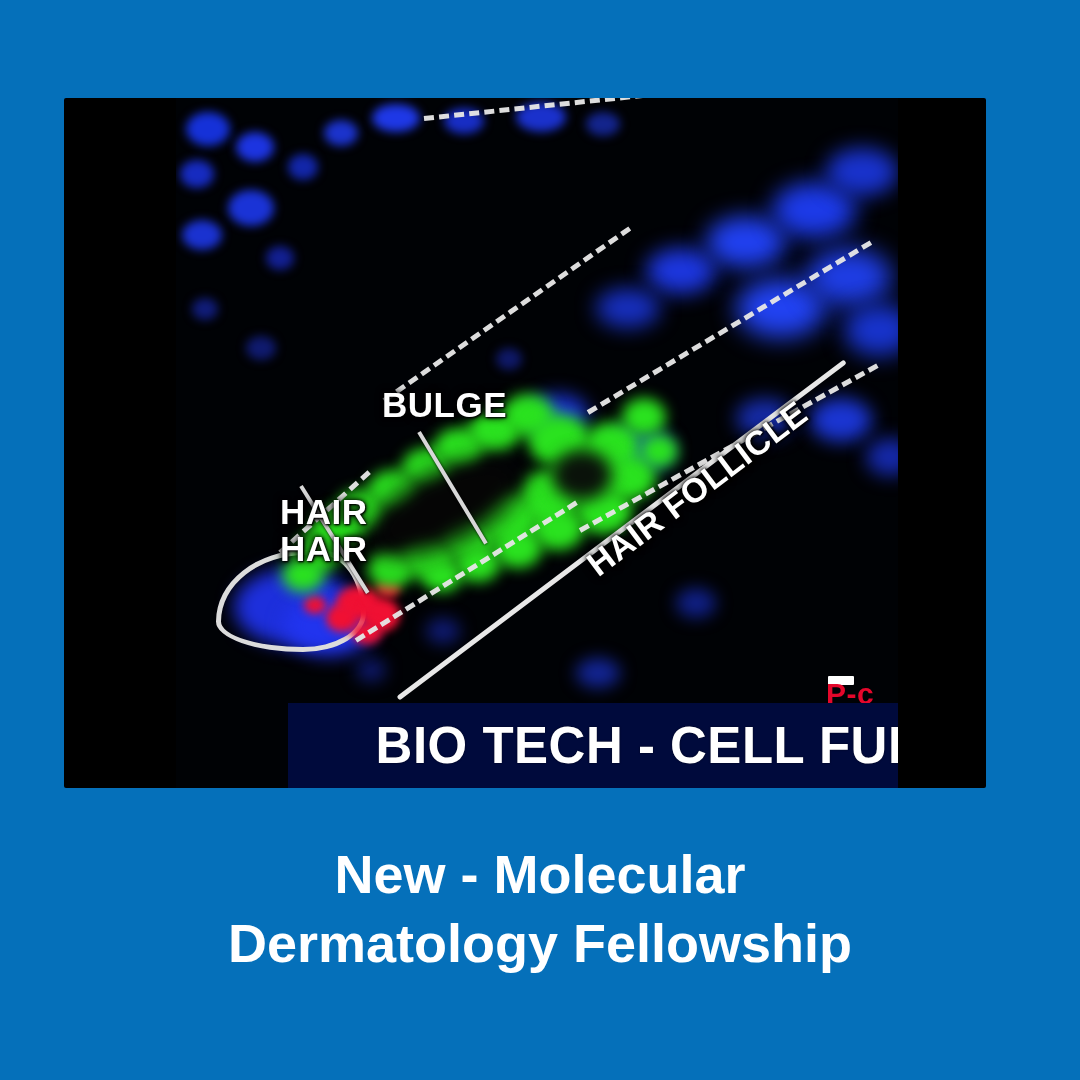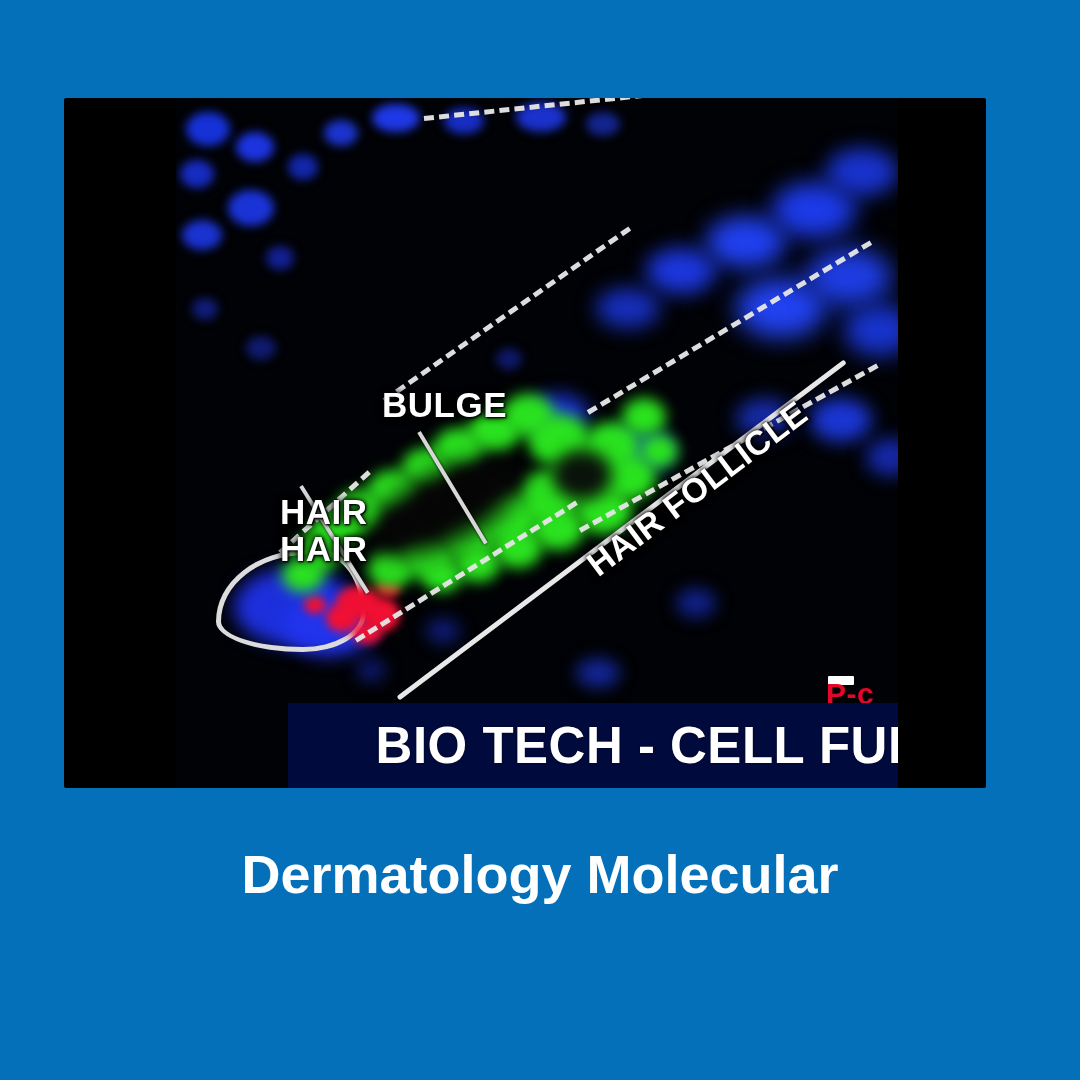--- a/index.html
+++ b/index.html
@@ -305,16 +305,17 @@
       <div class="mg-label" id="label-pcad">P-c</div>
 
       <div id="banner">
         <span id="banner-text">BIO TECH - CELL FUE</span>
       </div>
 
     </div>
   </div>
 
   <div id="caption">
-    <span class="cap-line">Dermatology Molecular</span>
+    <span class="cap-line">New - Molecular</span>
+    <span class="cap-line">Dermatology Fellowship</span>
   </div>
 
 </div>
 
 </body></html>

